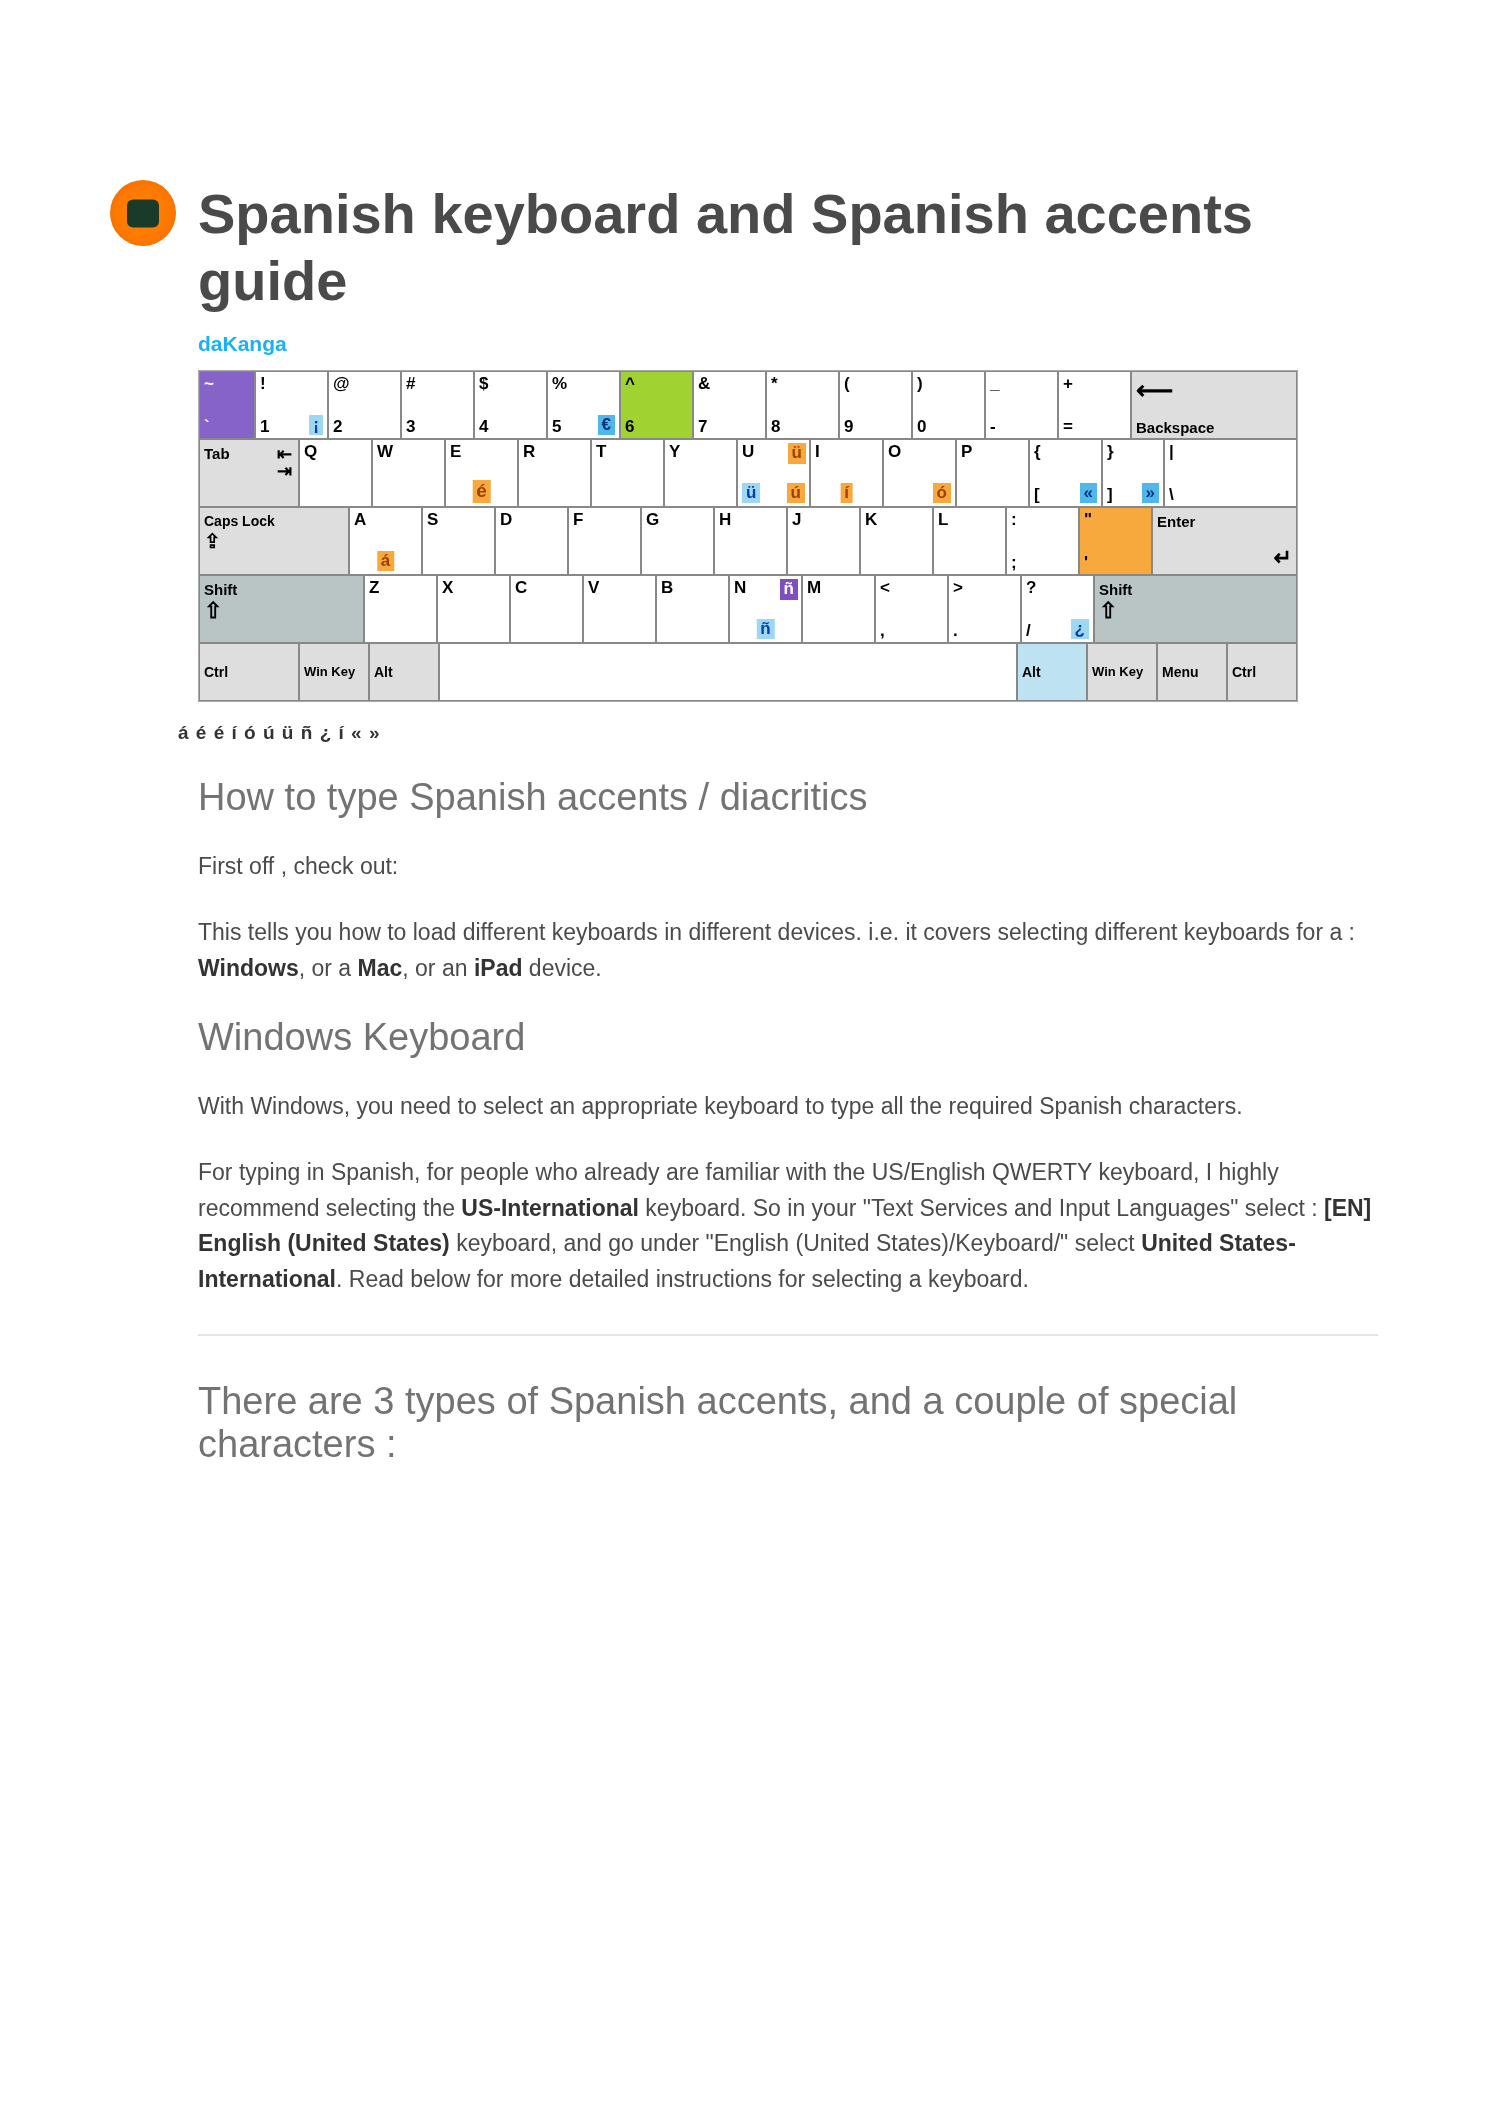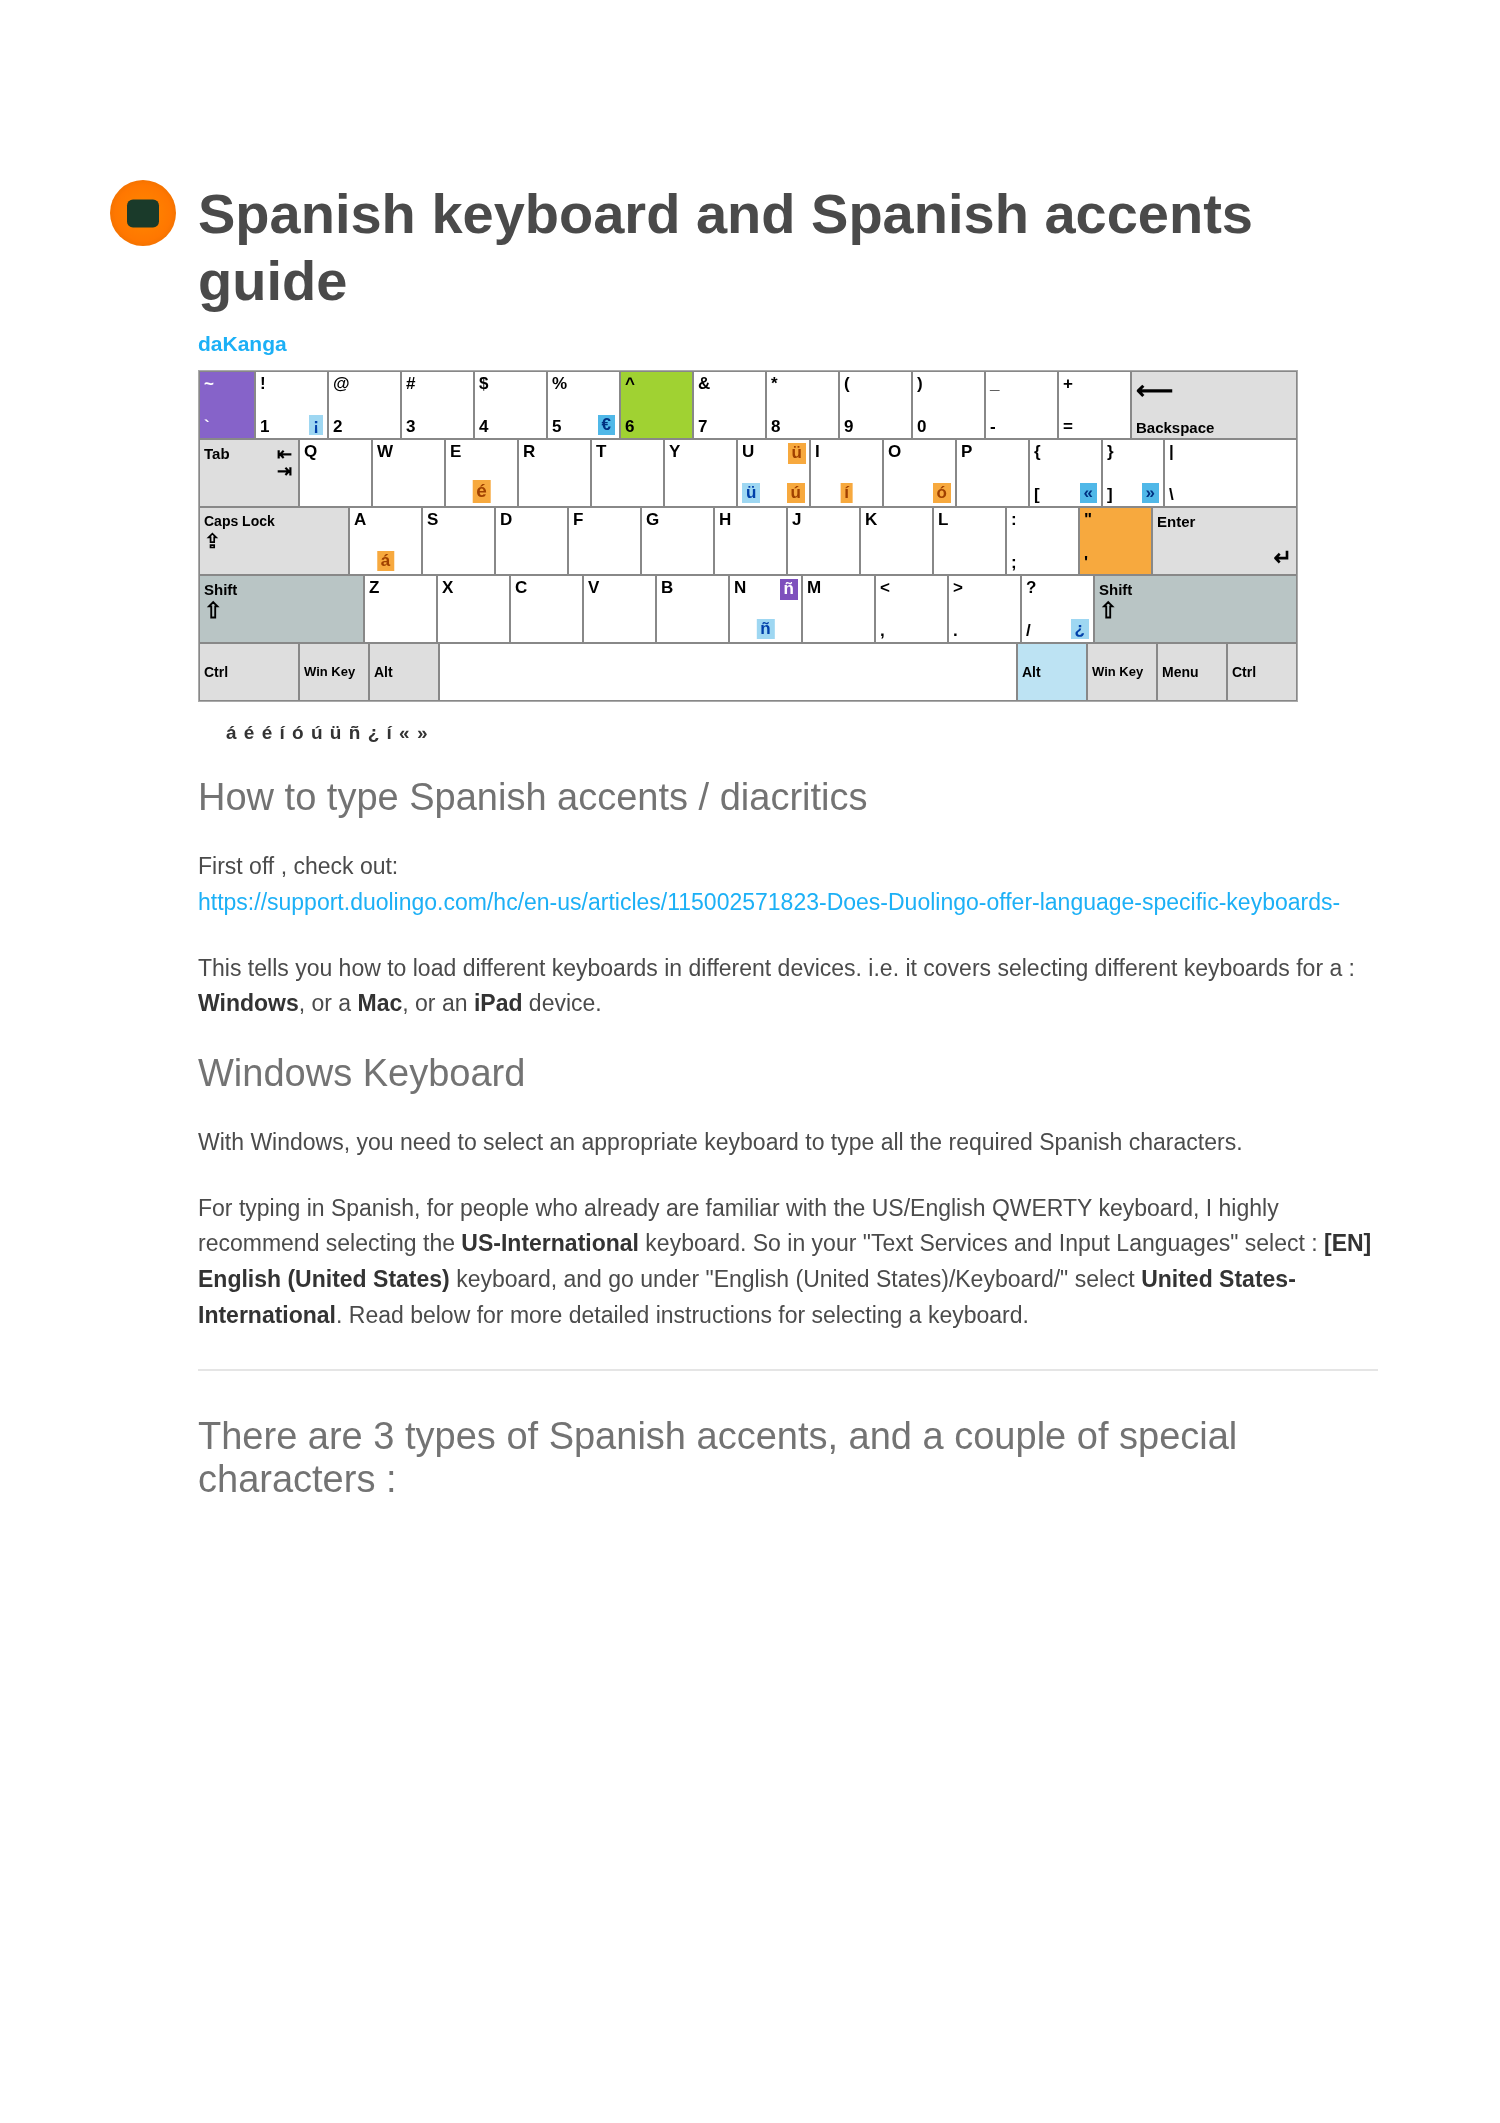--- a/index.html
+++ b/index.html
@@ -50,21 +50,21 @@
   .badge.blue { background: #9ed7f2; color: #0040aa; }
   .badge.bluebold { background: #50b8e8; color: #003080; }
   .badge.purplebg { background: #7e50bd; color: #fff; }
   .badge.orangebg { background: #f7a93e; color: #a04000; }
   .badge.r { right: 4px; }
   .badge.c { left: 50%; transform: translateX(-50%); }
   .arrow-back { font-size: 26px; letter-spacing: -2px; }
   .arrow-tab { font-size: 18px; line-height: 0.9; }
   .arrow-shift { font-size: 22px; }
   .arrow-enter { font-size: 22px; }
-  .accent-list { margin-left: 116px; font-size: 19px; font-weight: 700; color: #333; margin-bottom: 32px; letter-spacing: 1px; }
+  .accent-list { margin-left: 68px; font-size: 19px; font-weight: 700; color: #333; margin-bottom: 32px; letter-spacing: 1px; }
   .content { margin-left: 88px; max-width: 1180px; }
   h2 { font-size: 38px; font-weight: 400; color: #737373; margin-bottom: 30px; }
   p { font-size: 23px; line-height: 1.55; color: #4b4b4b; margin-bottom: 30px; }
   a.link { color: #1CB0F6; text-decoration: none; word-break: break-all; }
   strong { color: #333; font-weight: 700; }
   hr { border: none; border-top: 2px solid #e5e5e5; margin: 36px 0 44px 0; }
   .caps-icon { font-size: 20px; }
 </style>
 </head>
 <body>
@@ -318,21 +318,20 @@
 </div>
 </div>
 
 <div class="accent-list">á é é í ó ú ü ñ ¿ í « »</div>
 
 <div class="content">
   <h2>How to type Spanish accents / diacritics</h2>
 
   <p>
     <span>First off , check out:</span><br>
-    <a class="link">https://support.duolingo.com/hc/en-us/articles/115002571823-Does-Duolingo-offer-language-specific-keyboards-</a>
   </p>
 
   <p>
     <span>This tells you how to load different keyboards in different devices. i.e. it covers selecting different keyboards for a : </span><strong>Windows</strong><span>, or a </span><strong>Mac</strong><span>, or an </span><strong>iPad</strong><span> device.</span>
   </p>
 
   <h2>Windows Keyboard</h2>
 
   <p>With Windows, you need to select an appropriate keyboard to type all the required Spanish characters.</p>
 

